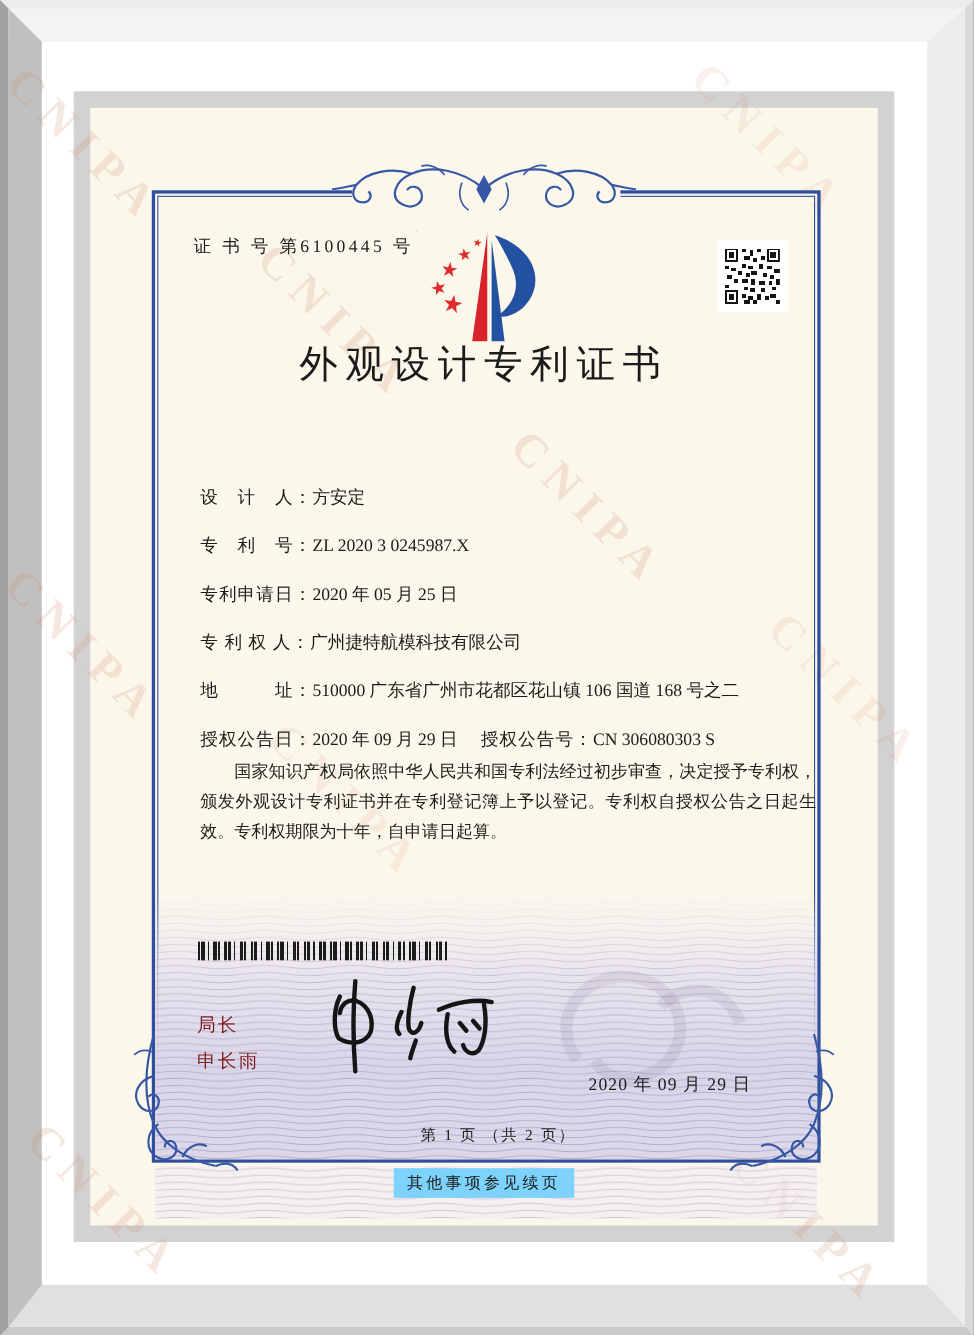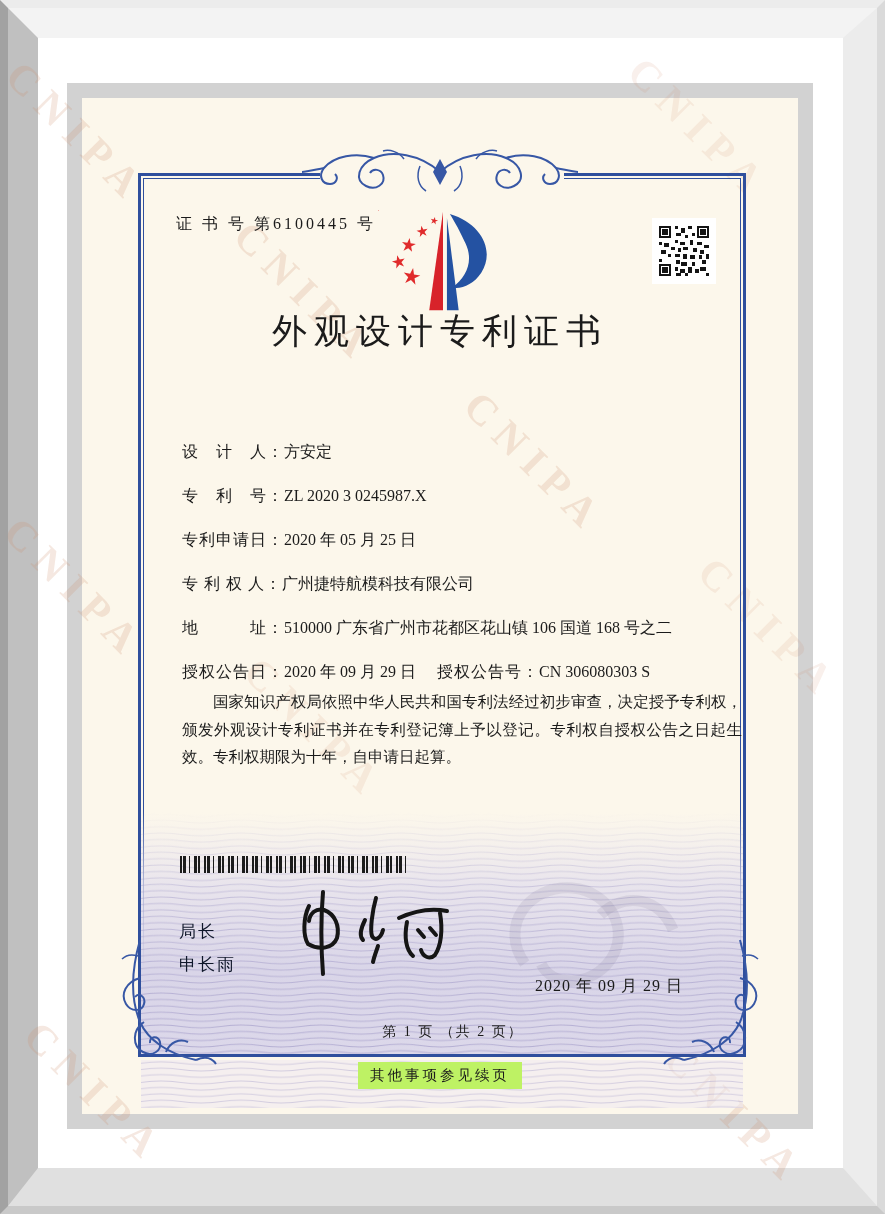--- a/index.html
+++ b/index.html
@@ -38,25 +38,25 @@
   .paras{left:100px;top:590px;width:560px;font-size:15.5px;line-height:1.78;text-align:justify;}
   .paras p{margin:0;text-indent:2em;}
   .waves{left:59px;top:714px;z-index:1;}
   .waves-below{left:59px;top:962px;z-index:1;}
   .ghost{left:380px;top:752px;z-index:2;}
   .barcode{left:98px;top:758px;width:230px;height:17px;z-index:3;
     background:repeating-linear-gradient(90deg,#1c1c1c 0 2px,transparent 2px 3px,#1c1c1c 3px 6px,
     transparent 6px 9px,#1c1c1c 9px 10px,transparent 10px 14px,#1c1c1c 14px 17px,transparent 17px 18px,
     #1c1c1c 18px 20px,transparent 20px 24px);}
   .comm{left:97px;font-size:17px;font-family:"Liberation Sans","DejaVu Sans",sans-serif;
-        letter-spacing:2px;color:#0f172a;z-index:3;}
+        letter-spacing:2px;color:#7f1d1d;z-index:3;}
   .signature{left:195px;top:788px;z-index:3;}
   .issue-date{left:453px;top:878px;font-size:16px;letter-spacing:1px;z-index:3;}
   .page-info{left:0;top:925px;width:100%;text-align:center;font-size:14px;letter-spacing:2px;z-index:3;padding-left:26px;}
-  .foot-note{left:50%;top:964px;transform:translateX(-50%);background:#bef264;
+  .foot-note{left:50%;top:964px;transform:translateX(-50%);background:#7dd3fc;
              padding:4px 12px;font-size:14.5px;letter-spacing:3px;z-index:3;white-space:nowrap;}
 </style>
 </head>
 <body>
 
 <div class="stage">
 
   <div class="frame-edge"></div>
   <div class="frame-bevel"></div>
   <div class="shadow-band"></div>

